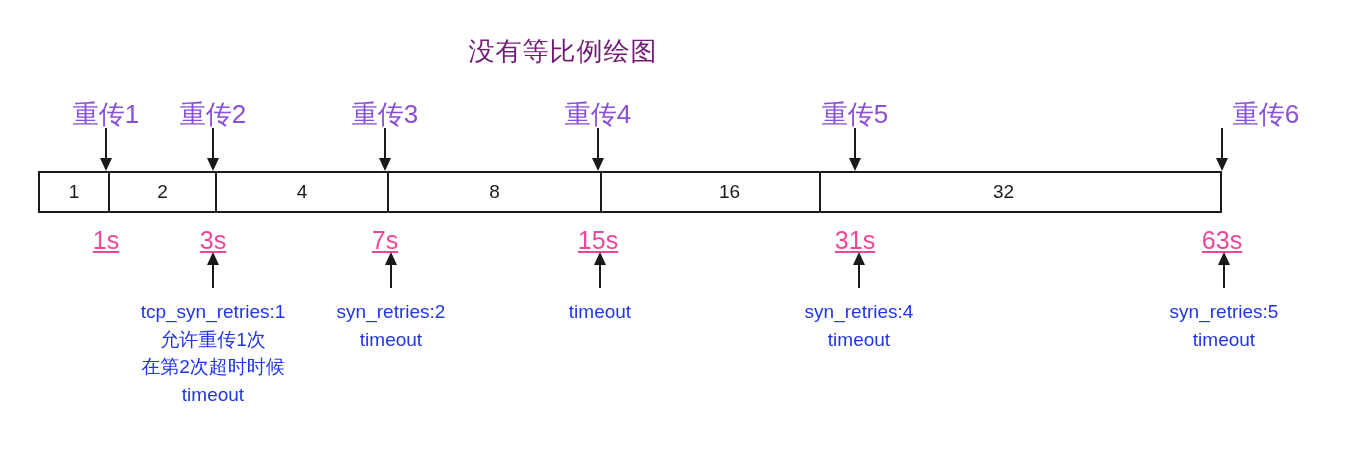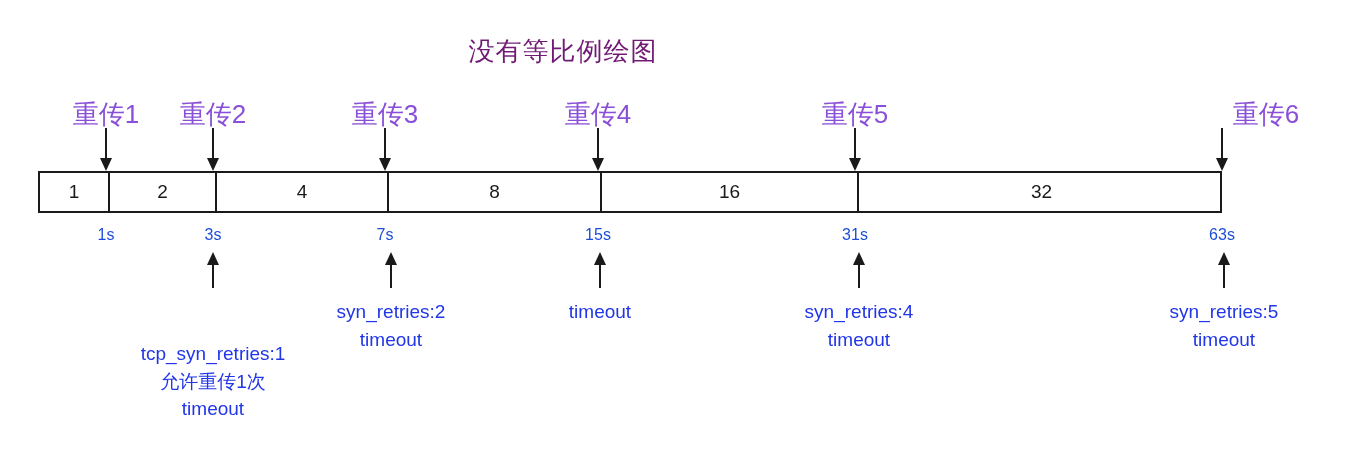--- a/index.html
+++ b/index.html
@@ -99,23 +99,24 @@
     border-left: 6px solid transparent;
     border-right: 6px solid transparent;
     border-top: 13px solid #1a1a1a;
   }
 
   
   .tlabel {
     position: absolute;
     top: 226px;
     transform: translateX(-50%);
-    font-size: 16px;
-    color: #1d4ed8;
-    white-space: nowrap;
+    font-size: 25px;
+    color: #ec4899;
+    white-space: nowrap;
+    text-decoration: underline;
   }
 
   
   .arrow-up {
     position: absolute;
     width: 0;
     height: 0;
   }
   .arrow-up .shaft {
     position: absolute;
@@ -161,21 +162,21 @@
       </div>
       <div class="seg" style="left: 175px; width: 172px;">
         <span>4</span>
       </div>
       <div class="seg" style="left: 347px; width: 213px;">
         <span>8</span>
       </div>
       <div class="seg" style="left: 560px; width: 257px;">
         <span>16</span>
       </div>
-      <div class="seg" style="left: 817px; width: 367px;">
+      <div class="seg" style="left: 779px; width: 367px;">
         <span>32</span>
       </div>
     </div>
 
   <div id="retransmit-layer">
       <div class="rmark" style="left: 106px;">
         <div class="rlabel">重传1</div>
       </div>
       <div class="arrow-down" style="left: 106px;">
         <div class="shaft"></div>
@@ -225,23 +226,24 @@
       <div class="tlabel" style="left: 598px;">15s</div>
       <div class="tlabel" style="left: 855px;">31s</div>
       <div class="tlabel" style="left: 1222px;">63s</div>
     </div>
 
   <div id="annotation-layer">
       <div class="arrow-up" style="left: 213px; top: 258px;">
         <div class="shaft"></div>
         <div class="head"></div>
       </div>
-      <div class="note" style="left: 213px; top: 298px; margin-top: 42px;">
+      <div class="note" style="left: 213px; top: 298px;">
         <div>tcp_syn_retries:1</div>
         <div>允许重传1次</div>
+        <div>在第2次超时时候</div>
         <div>timeout</div>
       </div>
       <div class="arrow-up" style="left: 391px; top: 258px;">
         <div class="shaft"></div>
         <div class="head"></div>
       </div>
       <div class="note" style="left: 391px; top: 298px;">
         <div>syn_retries:2</div>
         <div>timeout</div>
       </div>

